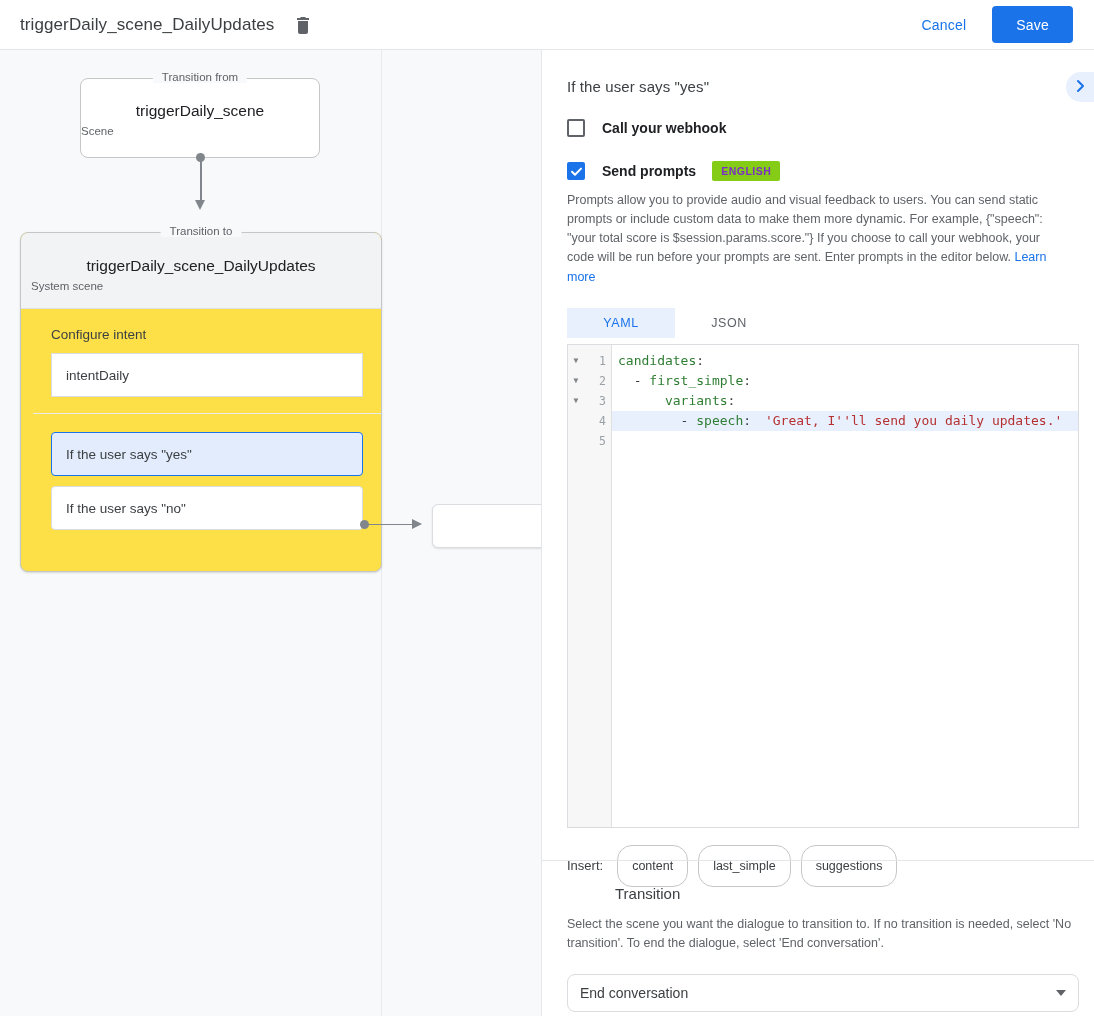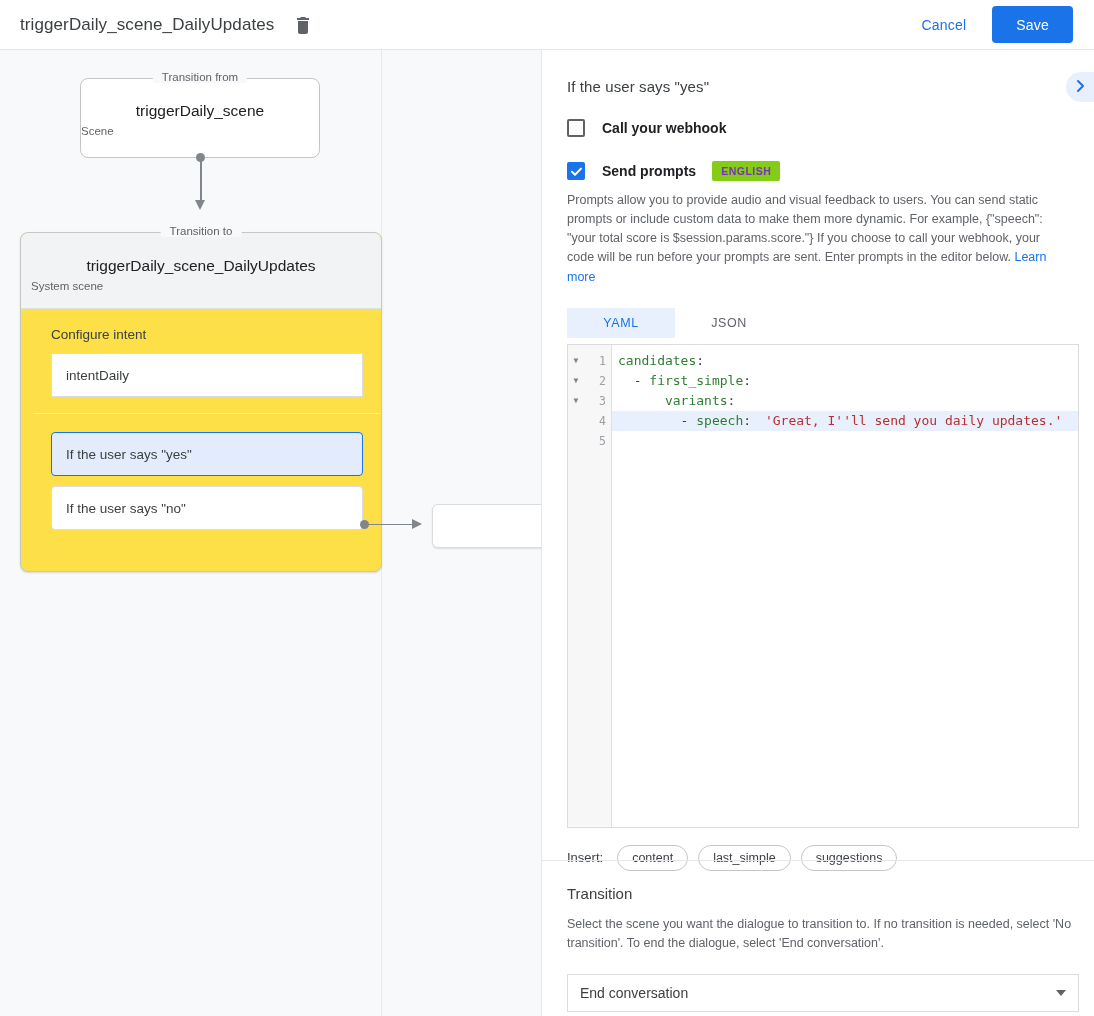--- a/index.html
+++ b/index.html
@@ -197,37 +197,37 @@
   .cline { height: 20px; line-height: 20px; padding-left: 6px; }
   .cline.hl { background: #e8f0fe; }
   .k-key { color: #2e7d32; }
   .k-punct { color: #3c4043; }
   .k-str { color: #b53030; margin-left: 6px; }
 
   
   .insert-row { display: flex; align-items: center; margin-top: 17px; }
   .insert-label { font-size: 13px; color: #3c4043; margin-right: 14px; }
   .chip {
-    border: 1px solid #c4c7c5; border-radius: 15px; height: 26px;
+    border: 1px solid #c4c7c5; border-radius: 15px; height: 42px;
     padding: 0 14px; display: flex; align-items: center;
     font-size: 12.5px; color: #3c4043; background: #fff; cursor: pointer;
     margin-right: 10px; font-family: inherit;
   }
 
   .divider {
     position: absolute; left: 0; top: 810px; width: 553px; height: 1px;
     background: #e4e6ea;
   }
 
   .transition-section { position: absolute; left: 25px; top: 835px; width: 513px; }
-  .tr-title { font-size: 15px; color: #3c4043; }
+  .tr-title { font-size: 15px; color: #3c4043; margin-left: 48px; }
   .tr-desc { margin-top: 13px; font-size: 12.5px; color: #5f6368; line-height: 1.55; }
   .select-box {
     margin-top: 20px; width: 512px; height: 38px; border: 1px solid #dadce0;
-    border-radius: 0; display: flex; align-items: center;
+    border-radius: 8px; display: flex; align-items: center;
     padding: 0 12px; font-size: 14px; color: #3c4043; background: #fff;
     cursor: pointer;
   }
   .caret {
     margin-left: auto; width: 0; height: 0;
     border-left: 5px solid transparent; border-right: 5px solid transparent;
     border-top: 6px solid #5f6368;
   }
 </style>
 </head>

